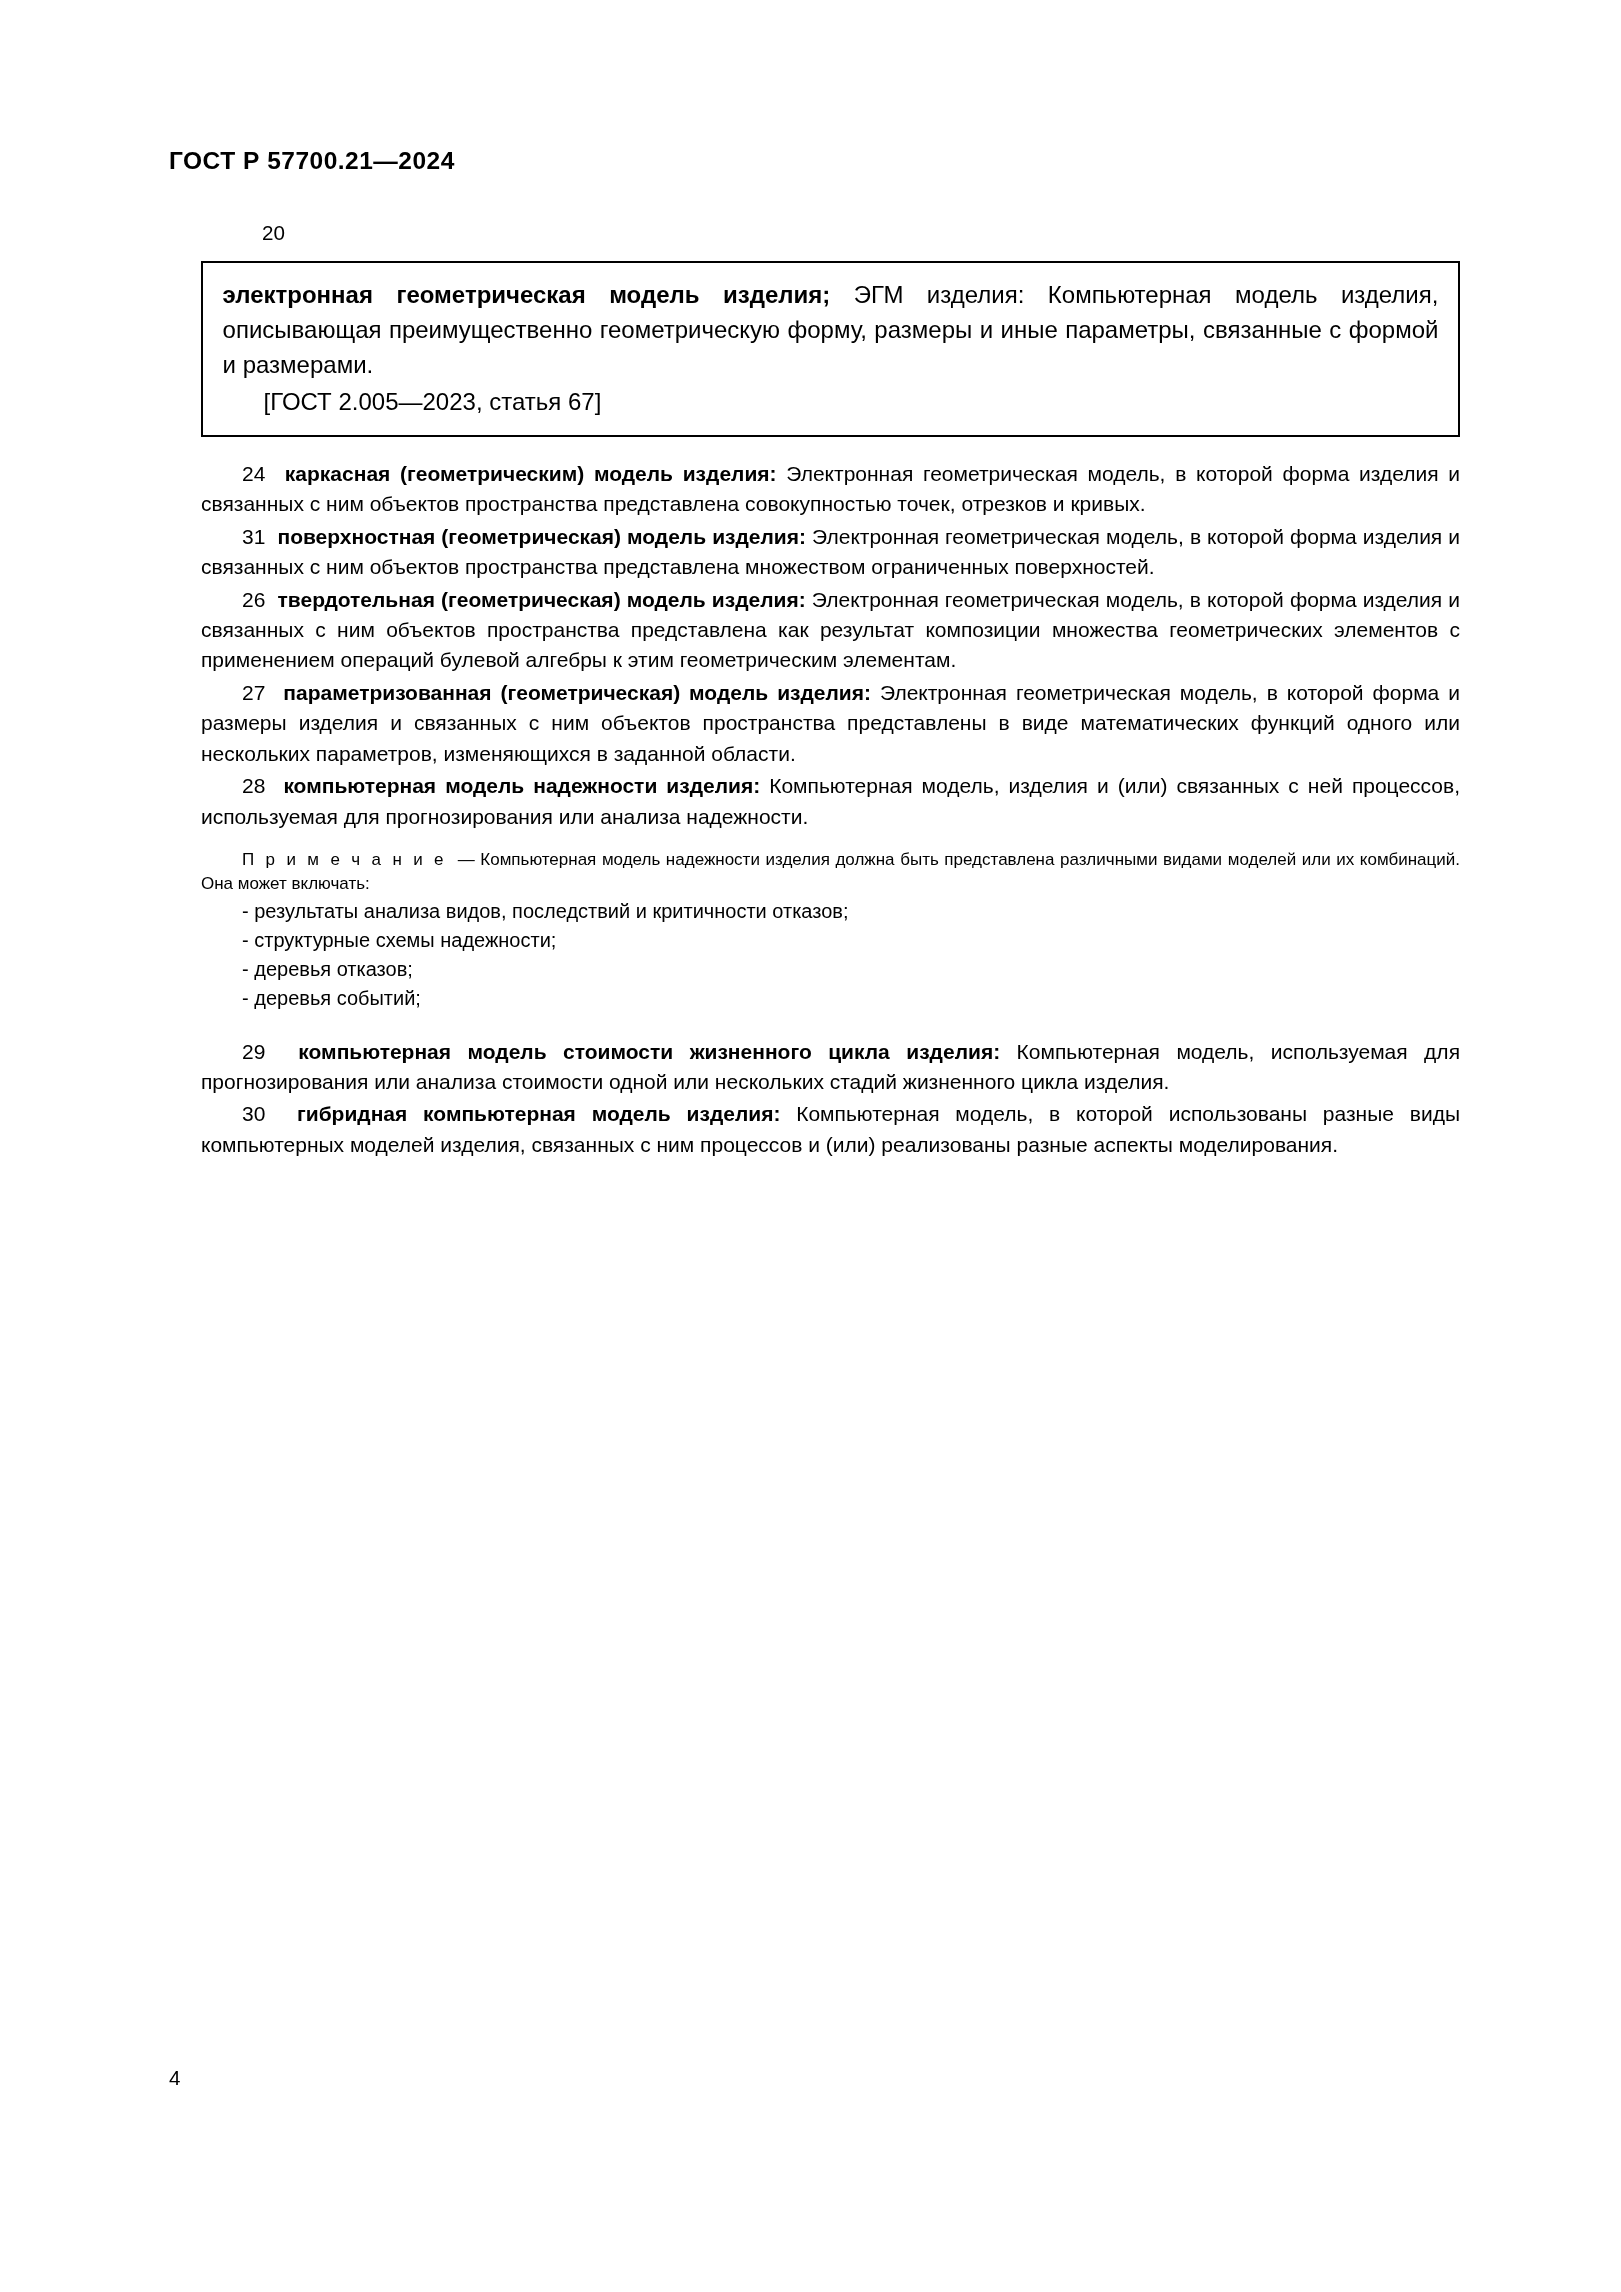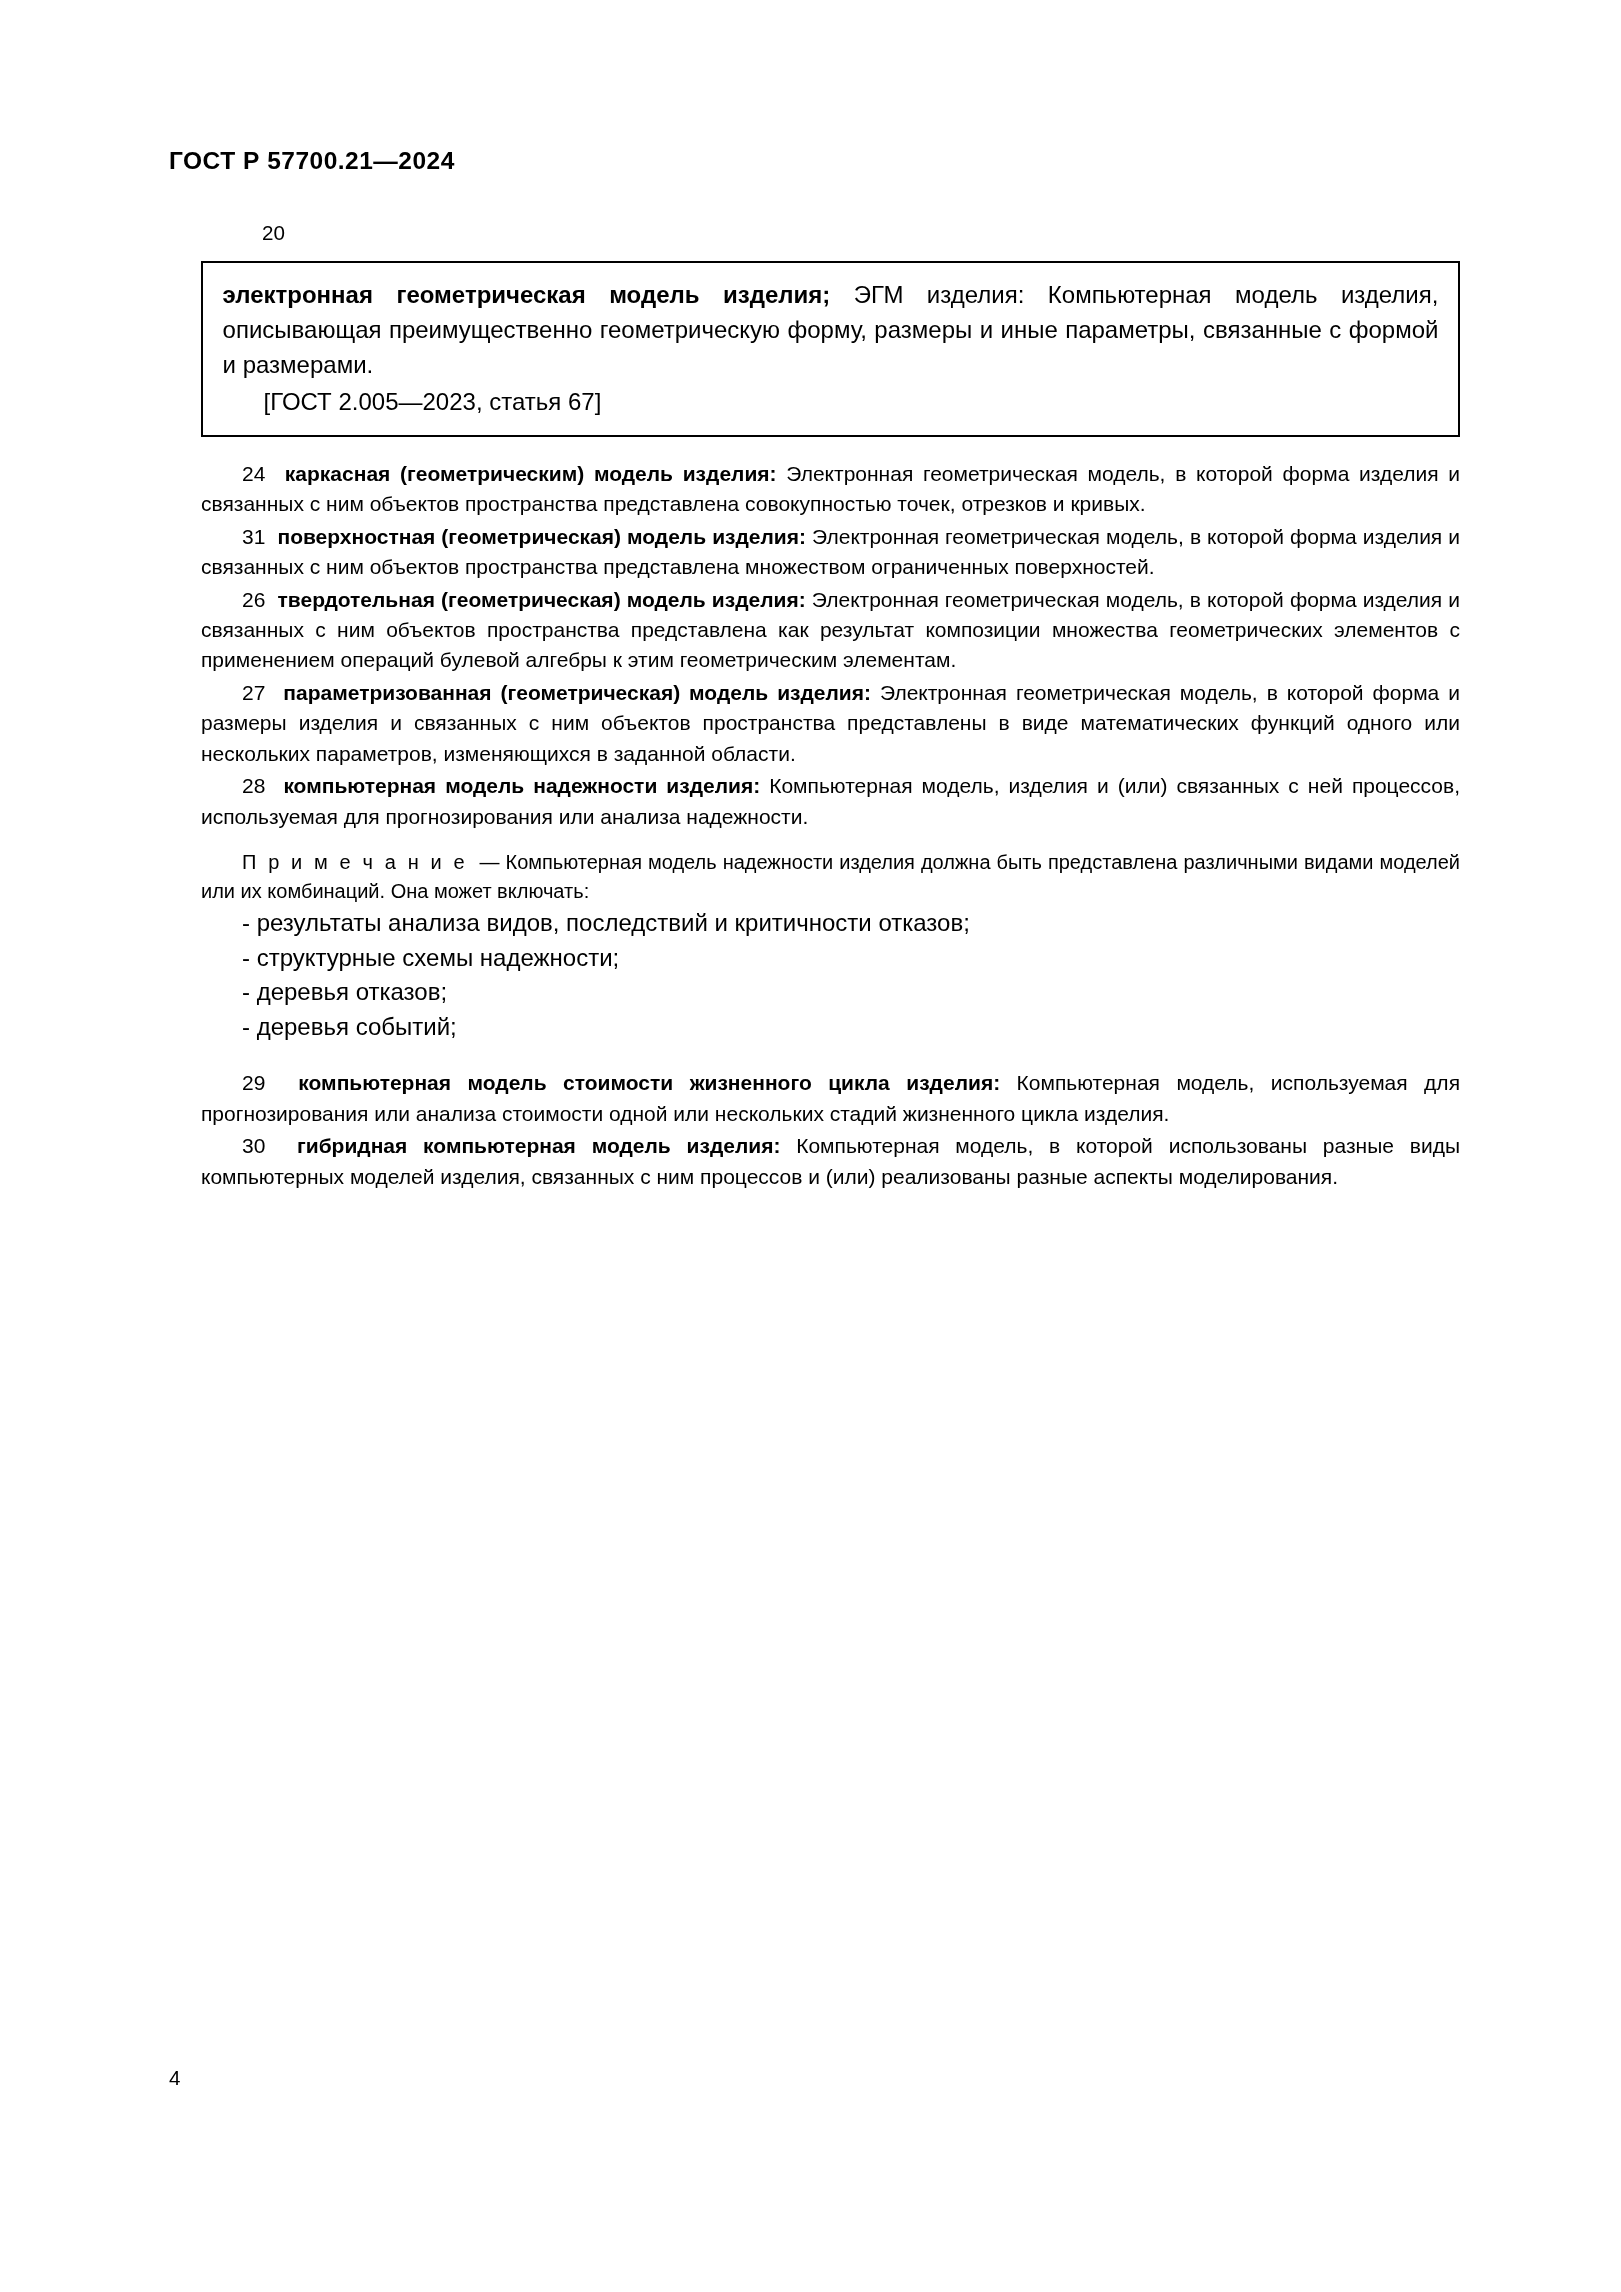--- a/index.html
+++ b/index.html
@@ -55,31 +55,31 @@
     font-weight: bold;
   }
   .para {
     font-size: 21px;
     line-height: 1.45;
     text-align: justify;
     margin: 0 0 2px 0;
     text-indent: 41px;
   }
   .primech {
-    font-size: 20px;
+    font-size: 17px;
     line-height: 1.45;
     text-align: justify;
     margin: 15.7px 0 0 0;
     text-indent: 41px;
   }
   .spaced {
     letter-spacing: 2.9px;
   }
   .list {
-    font-size: 24px;
+    font-size: 20px;
     line-height: 1.45;
     margin: 0;
     padding: 0;
     list-style: none;
   }
   .list li {
     text-indent: 41px;
     margin: 0;
   }
   .gap-after-list {

